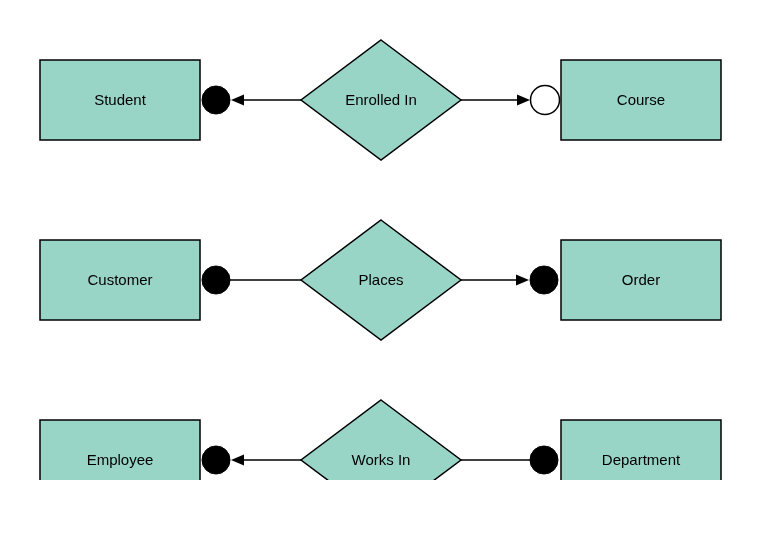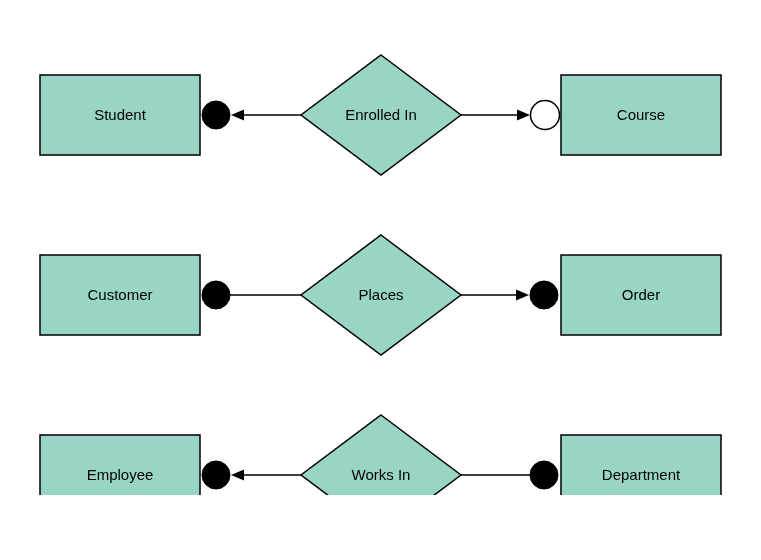--- a/index.html
+++ b/index.html
@@ -6,21 +6,20 @@
     margin: 0;
     padding: 0;
     background: #ffffff;
   }
   .canvas {
     position: relative;
     width: 761px;
     height: 480px;
     background: #ffffff;
     overflow: hidden;
-    margin-top: 15px;
   }
   svg { display: block; }
   .entity-rect {
     stroke: #000000;
     stroke-width: 1.5;
   }
   .diamond {
     stroke: #000000;
     stroke-width: 1.5;
   }

